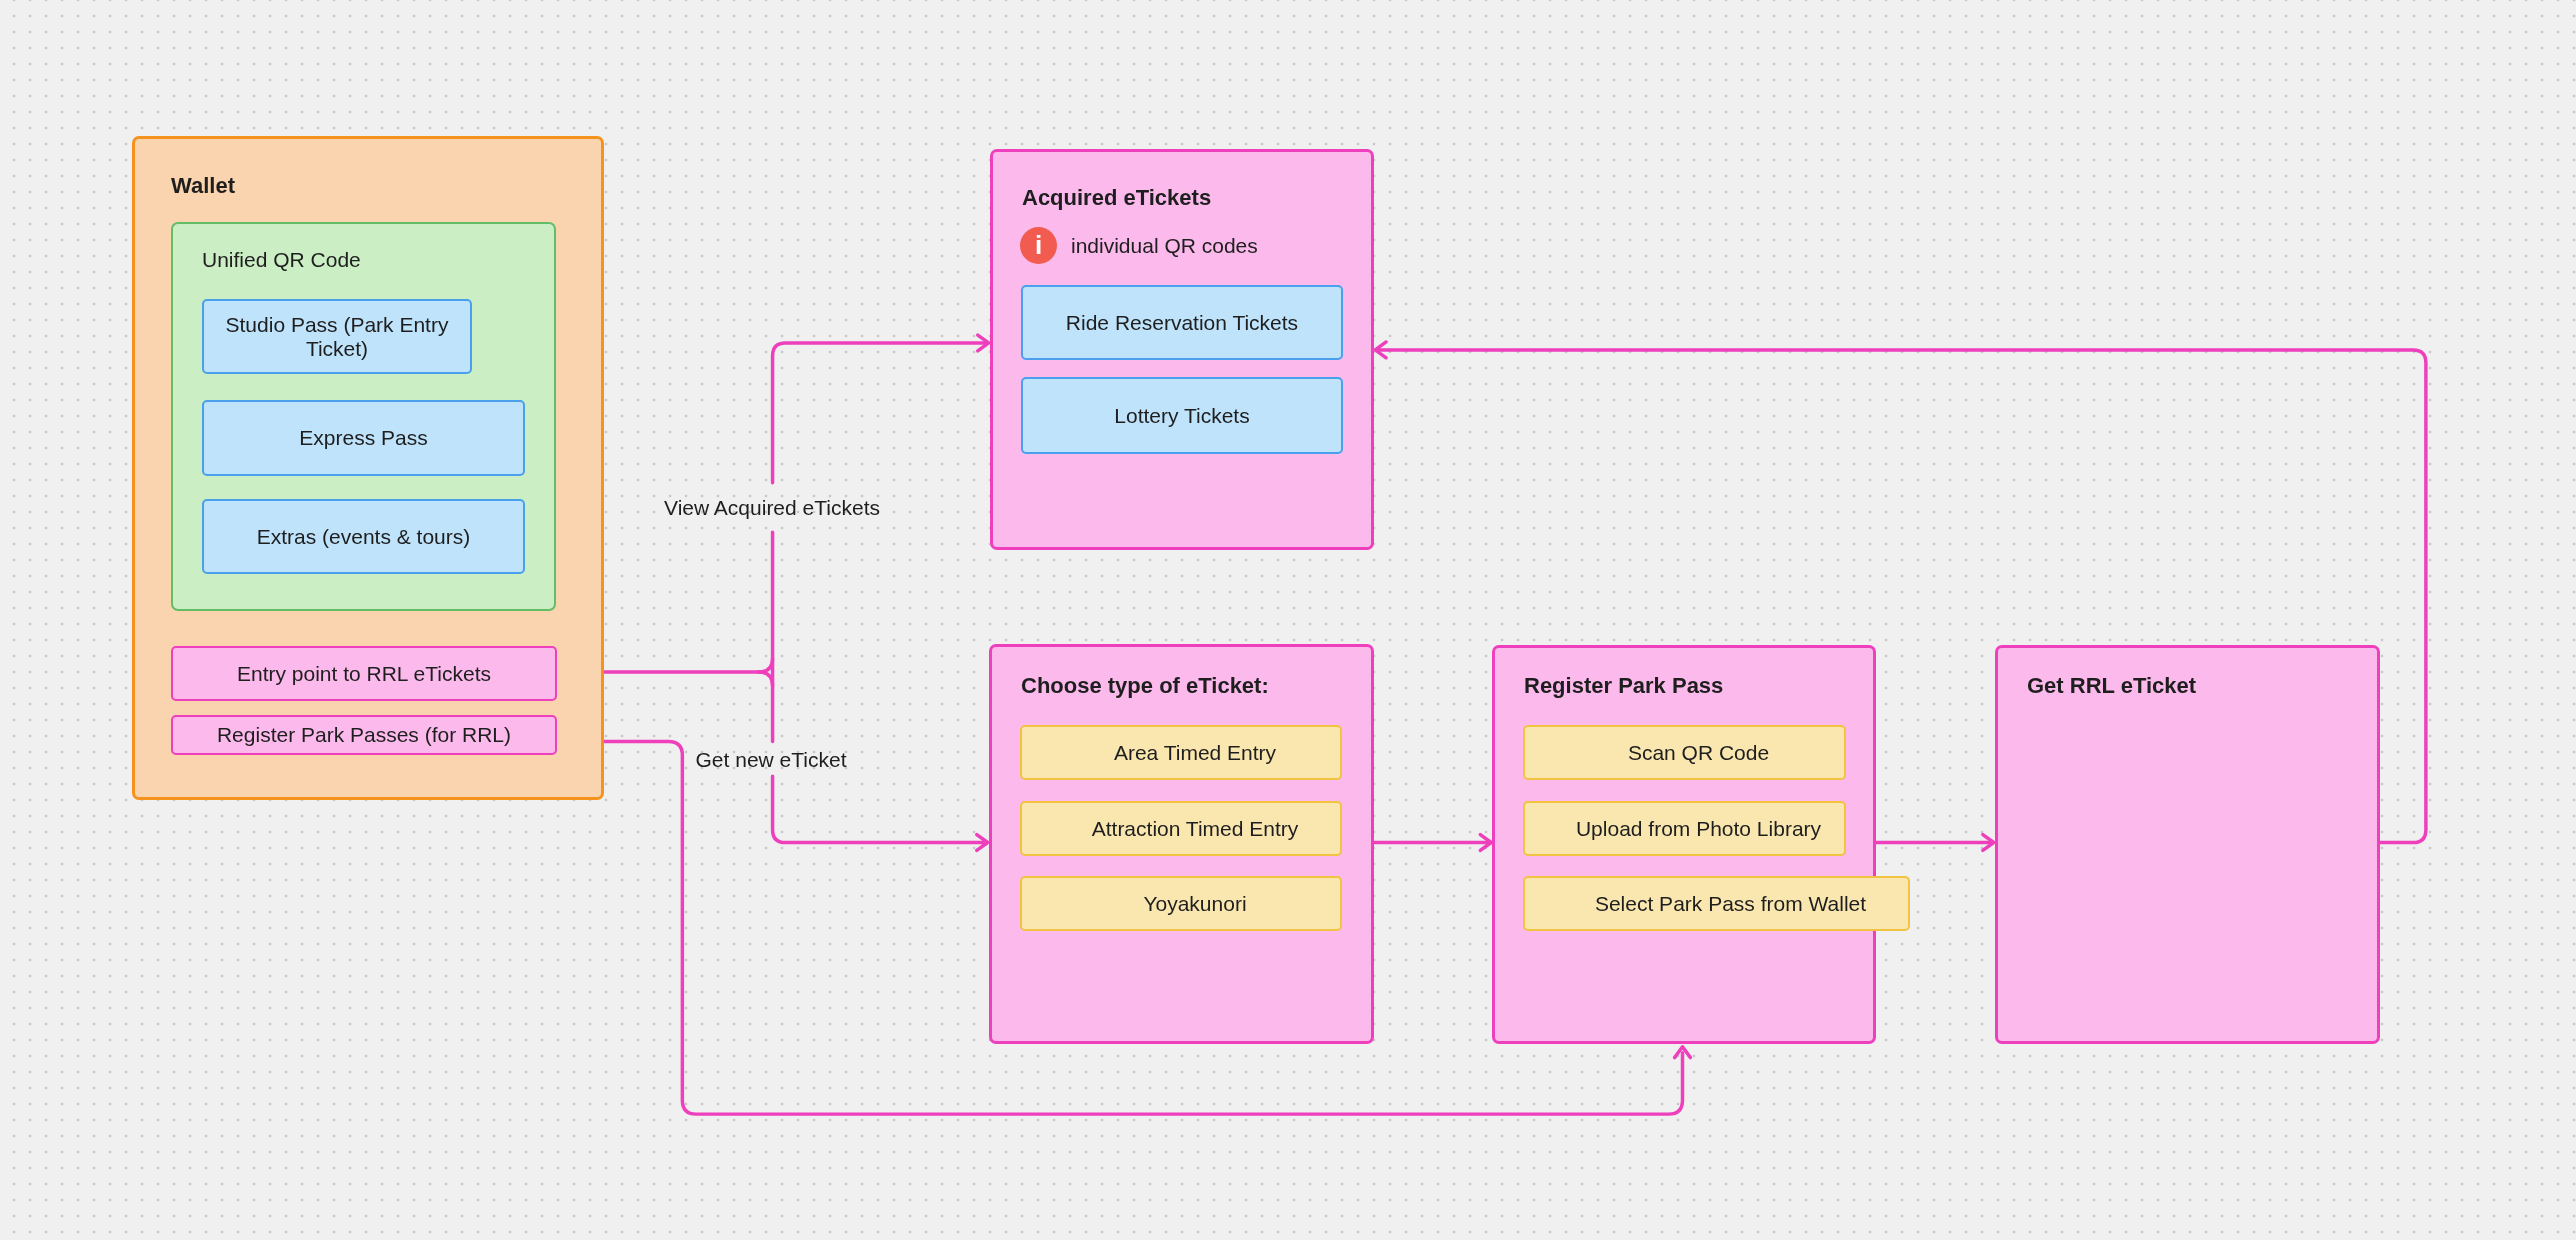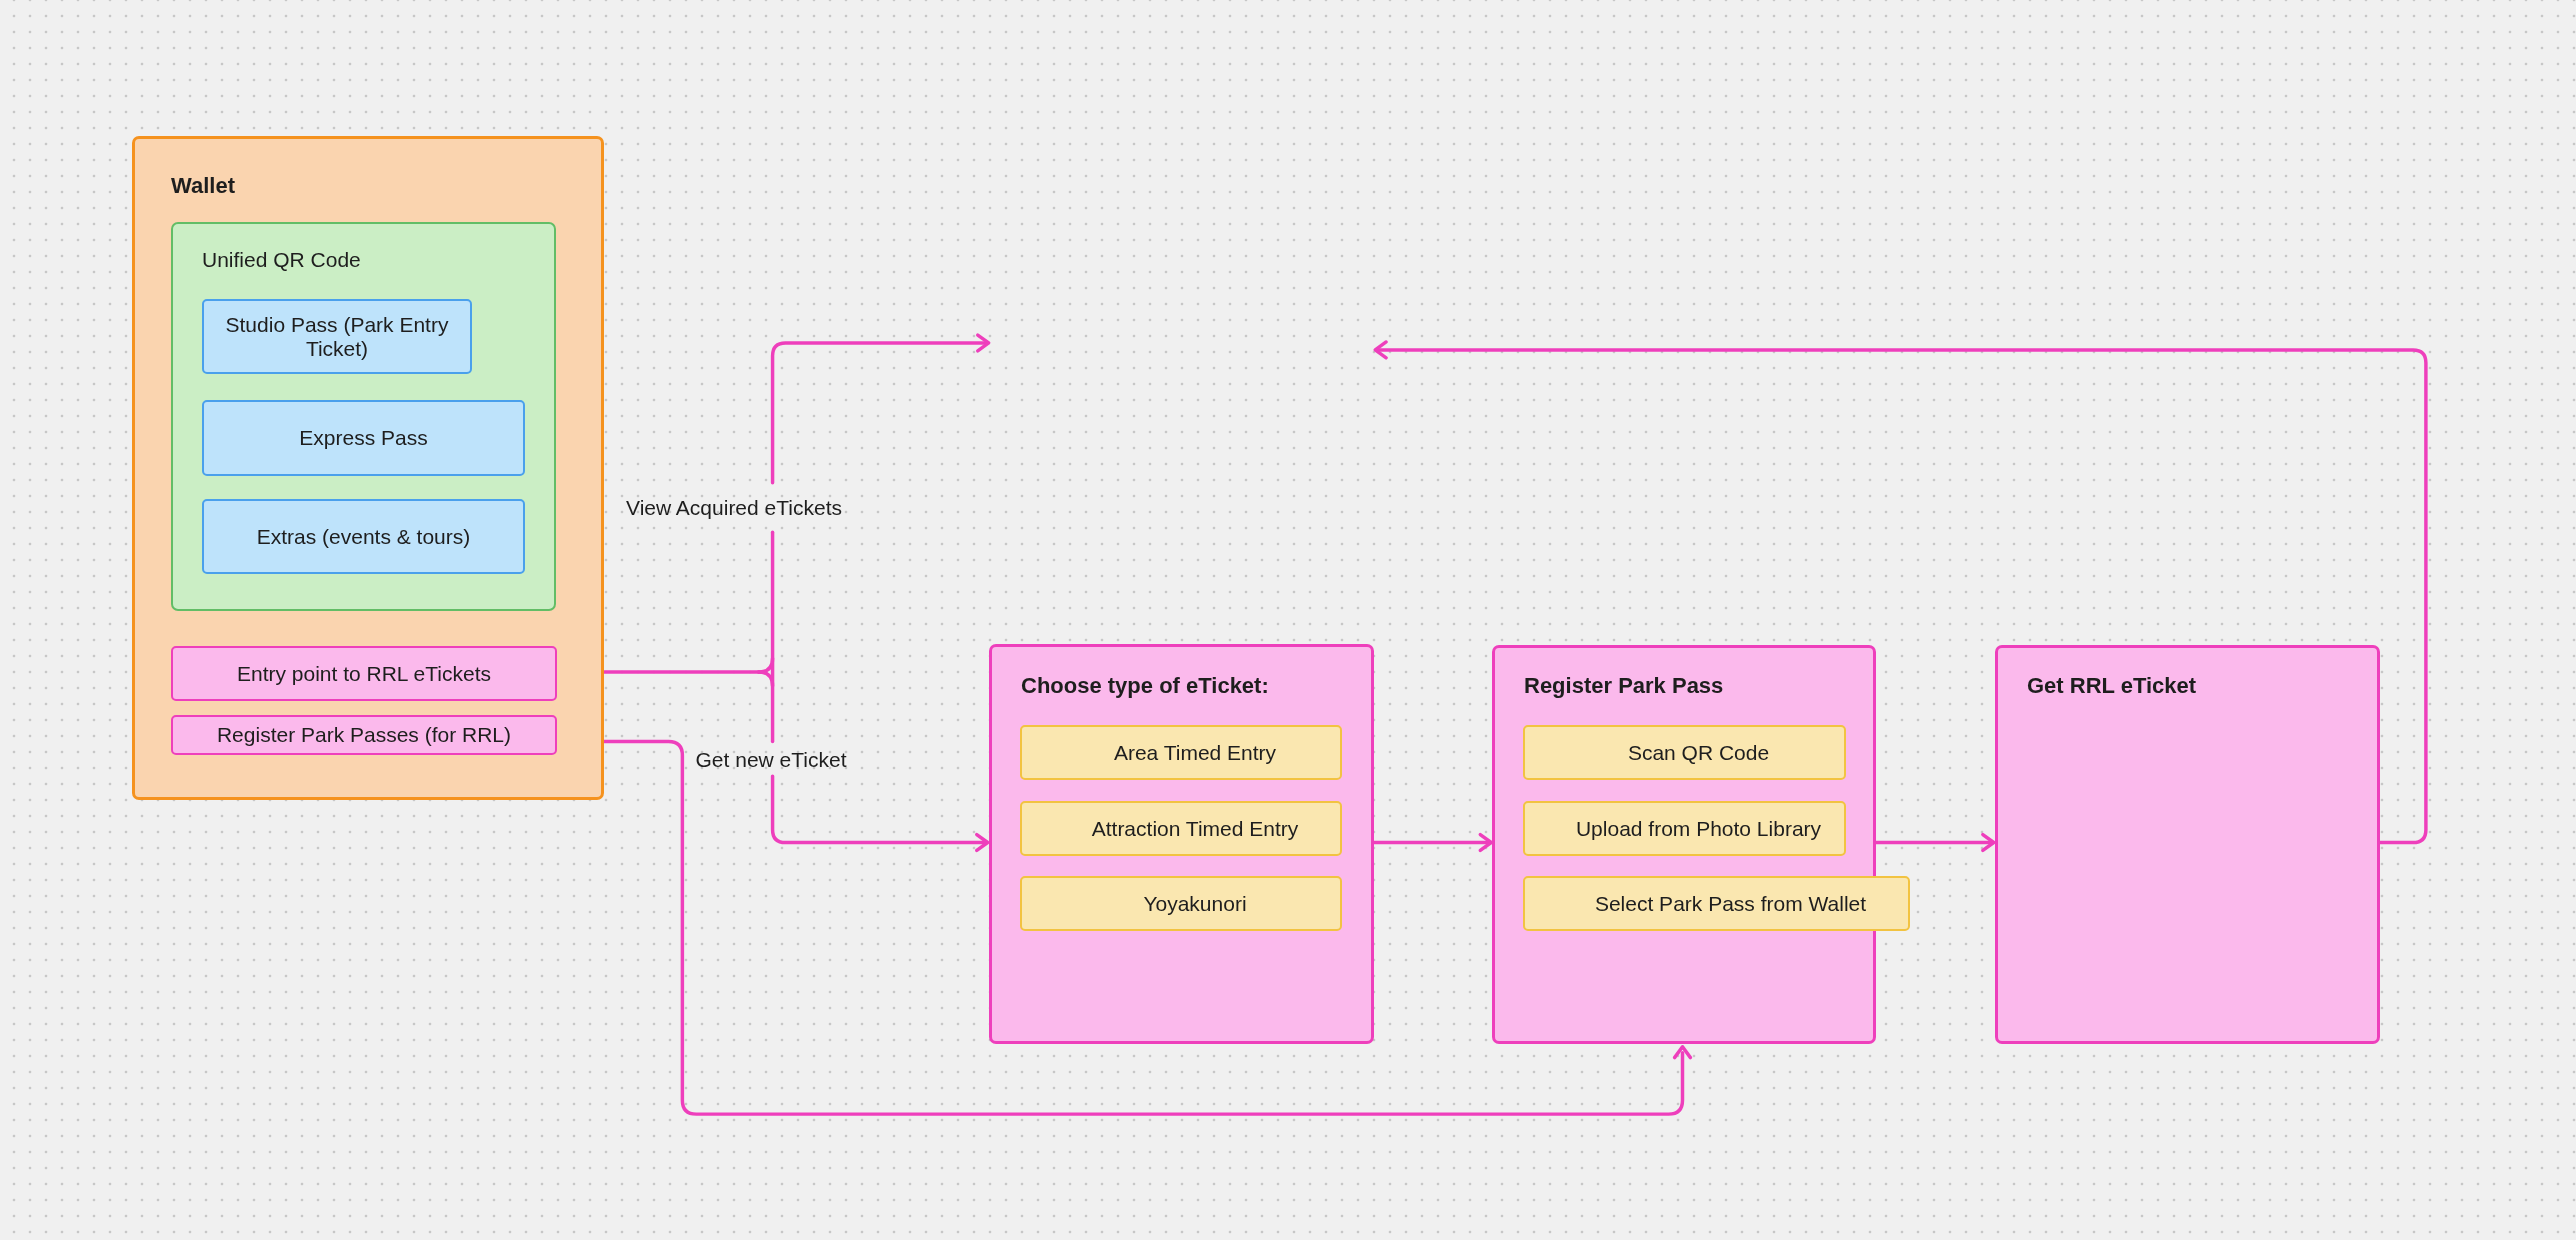--- a/index.html
+++ b/index.html
@@ -125,20 +125,35 @@
     </div>
 
     <div class="abs node-pink-sm" style="left:36px;top:507px;width:386px;height:55px;">
       <span>Entry point to RRL eTickets</span>
     </div>
     <div class="abs node-pink-sm" style="left:36px;top:576px;width:386px;height:40px;">
       <span>Register Park Passes (for RRL)</span>
     </div>
   </div>
 
+  <div class="abs container container-pink acquired">
+    <div class="abs title" style="left:29px;top:33px;">Acquired eTickets</div>
+    <div class="abs info-row" style="left:27px;top:75px;">
+      <div class="info-icon">
+        <span>i</span>
+      </div>
+      <div class="info-text">individual QR codes</div>
+    </div>
+    <div class="abs node-blue" style="left:28px;top:133px;width:322px;height:75px;">
+      <span>Ride Reservation Tickets</span>
+    </div>
+    <div class="abs node-blue" style="left:28px;top:225px;width:322px;height:77px;">
+      <span>Lottery Tickets</span>
+    </div>
+  </div>
 
   <div class="abs container container-pink choose">
     <div class="abs title" style="left:29px;top:26px;">Choose type of eTicket:</div>
     <div class="abs node-yellow" style="left:28px;top:78px;width:322px;height:55px;">
       <span>Area Timed Entry</span>
     </div>
     <div class="abs node-yellow" style="left:28px;top:154px;width:322px;height:55px;">
       <span>Attraction Timed Entry</span>
     </div>
     <div class="abs node-yellow" style="left:28px;top:229px;width:322px;height:55px;">
@@ -156,17 +171,17 @@
     </div>
     <div class="abs node-yellow" style="left:28px;top:228px;width:387px;height:55px;">
       <span>Select Park Pass from Wallet</span>
     </div>
   </div>
 
   <div class="abs container container-pink getrrl">
     <div class="abs title" style="left:29px;top:25px;">Get RRL eTicket</div>
   </div>
 
-  <div class="abs edge-label" style="left:734px;top:508px;">View Acquired eTickets</div>
+  <div class="abs edge-label" style="left:772px;top:508px;">View Acquired eTickets</div>
   <div class="abs edge-label" style="left:771px;top:760px;">Get new eTicket</div>
 
 </div>
 
 
 </body></html>

